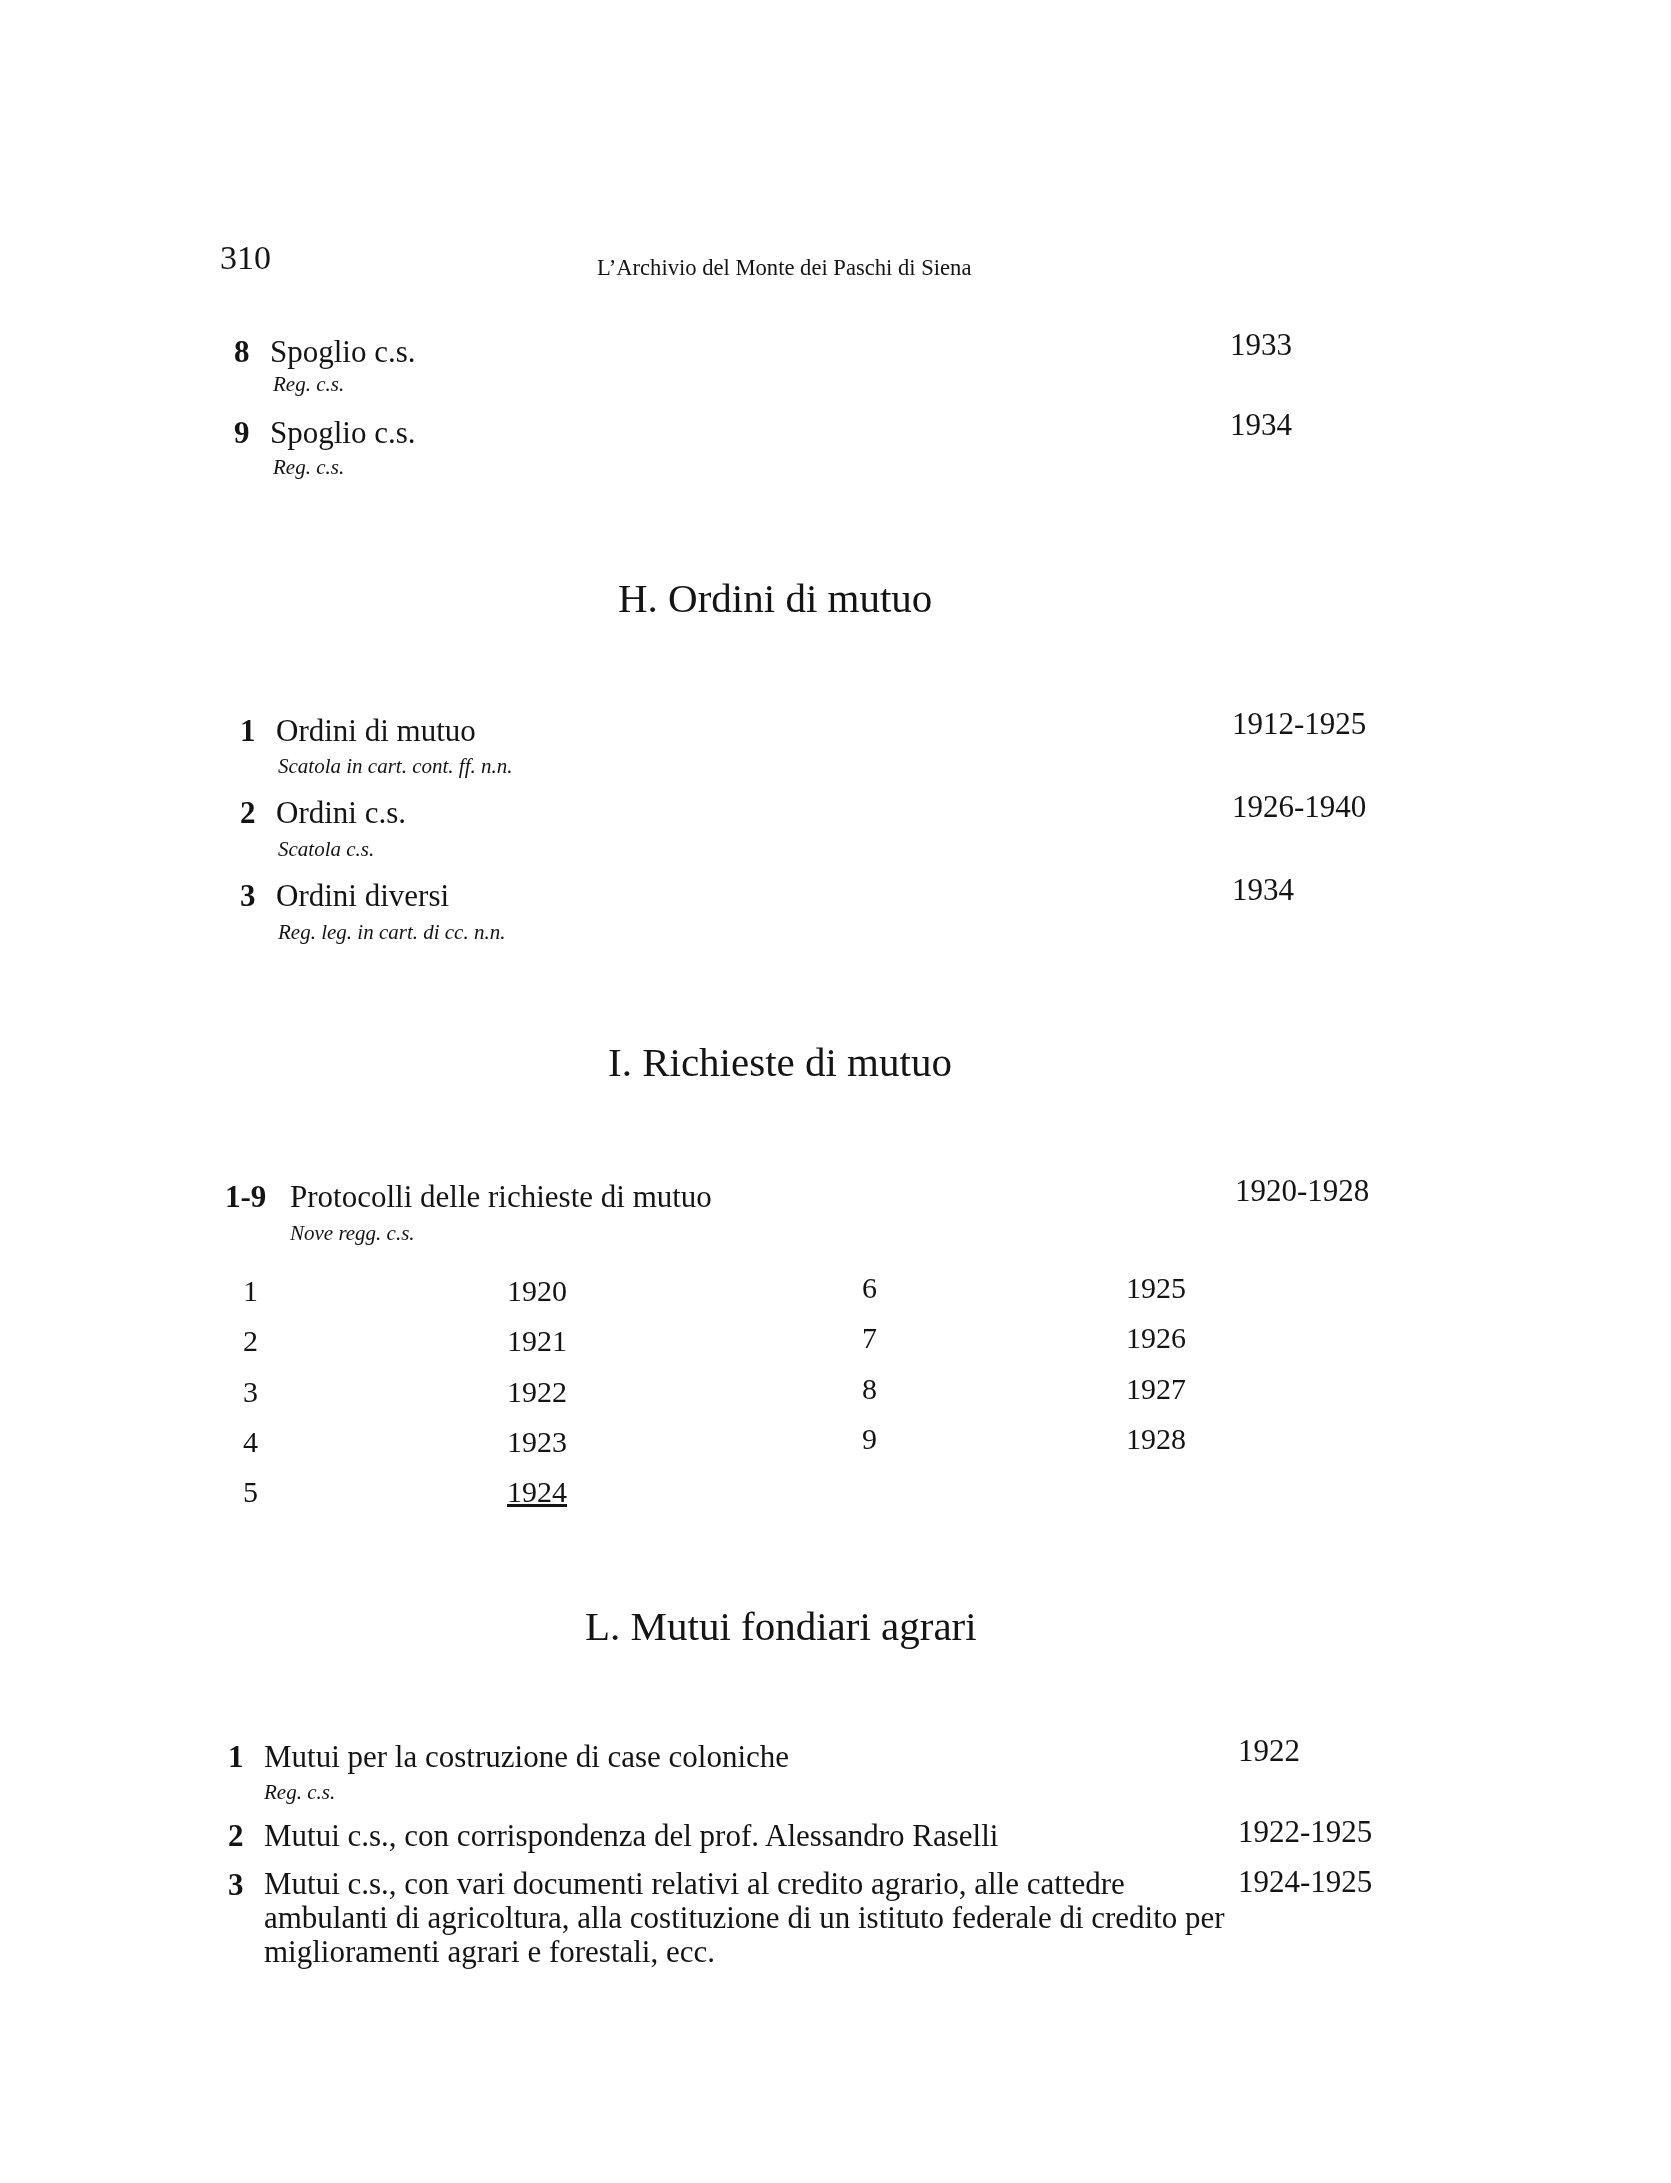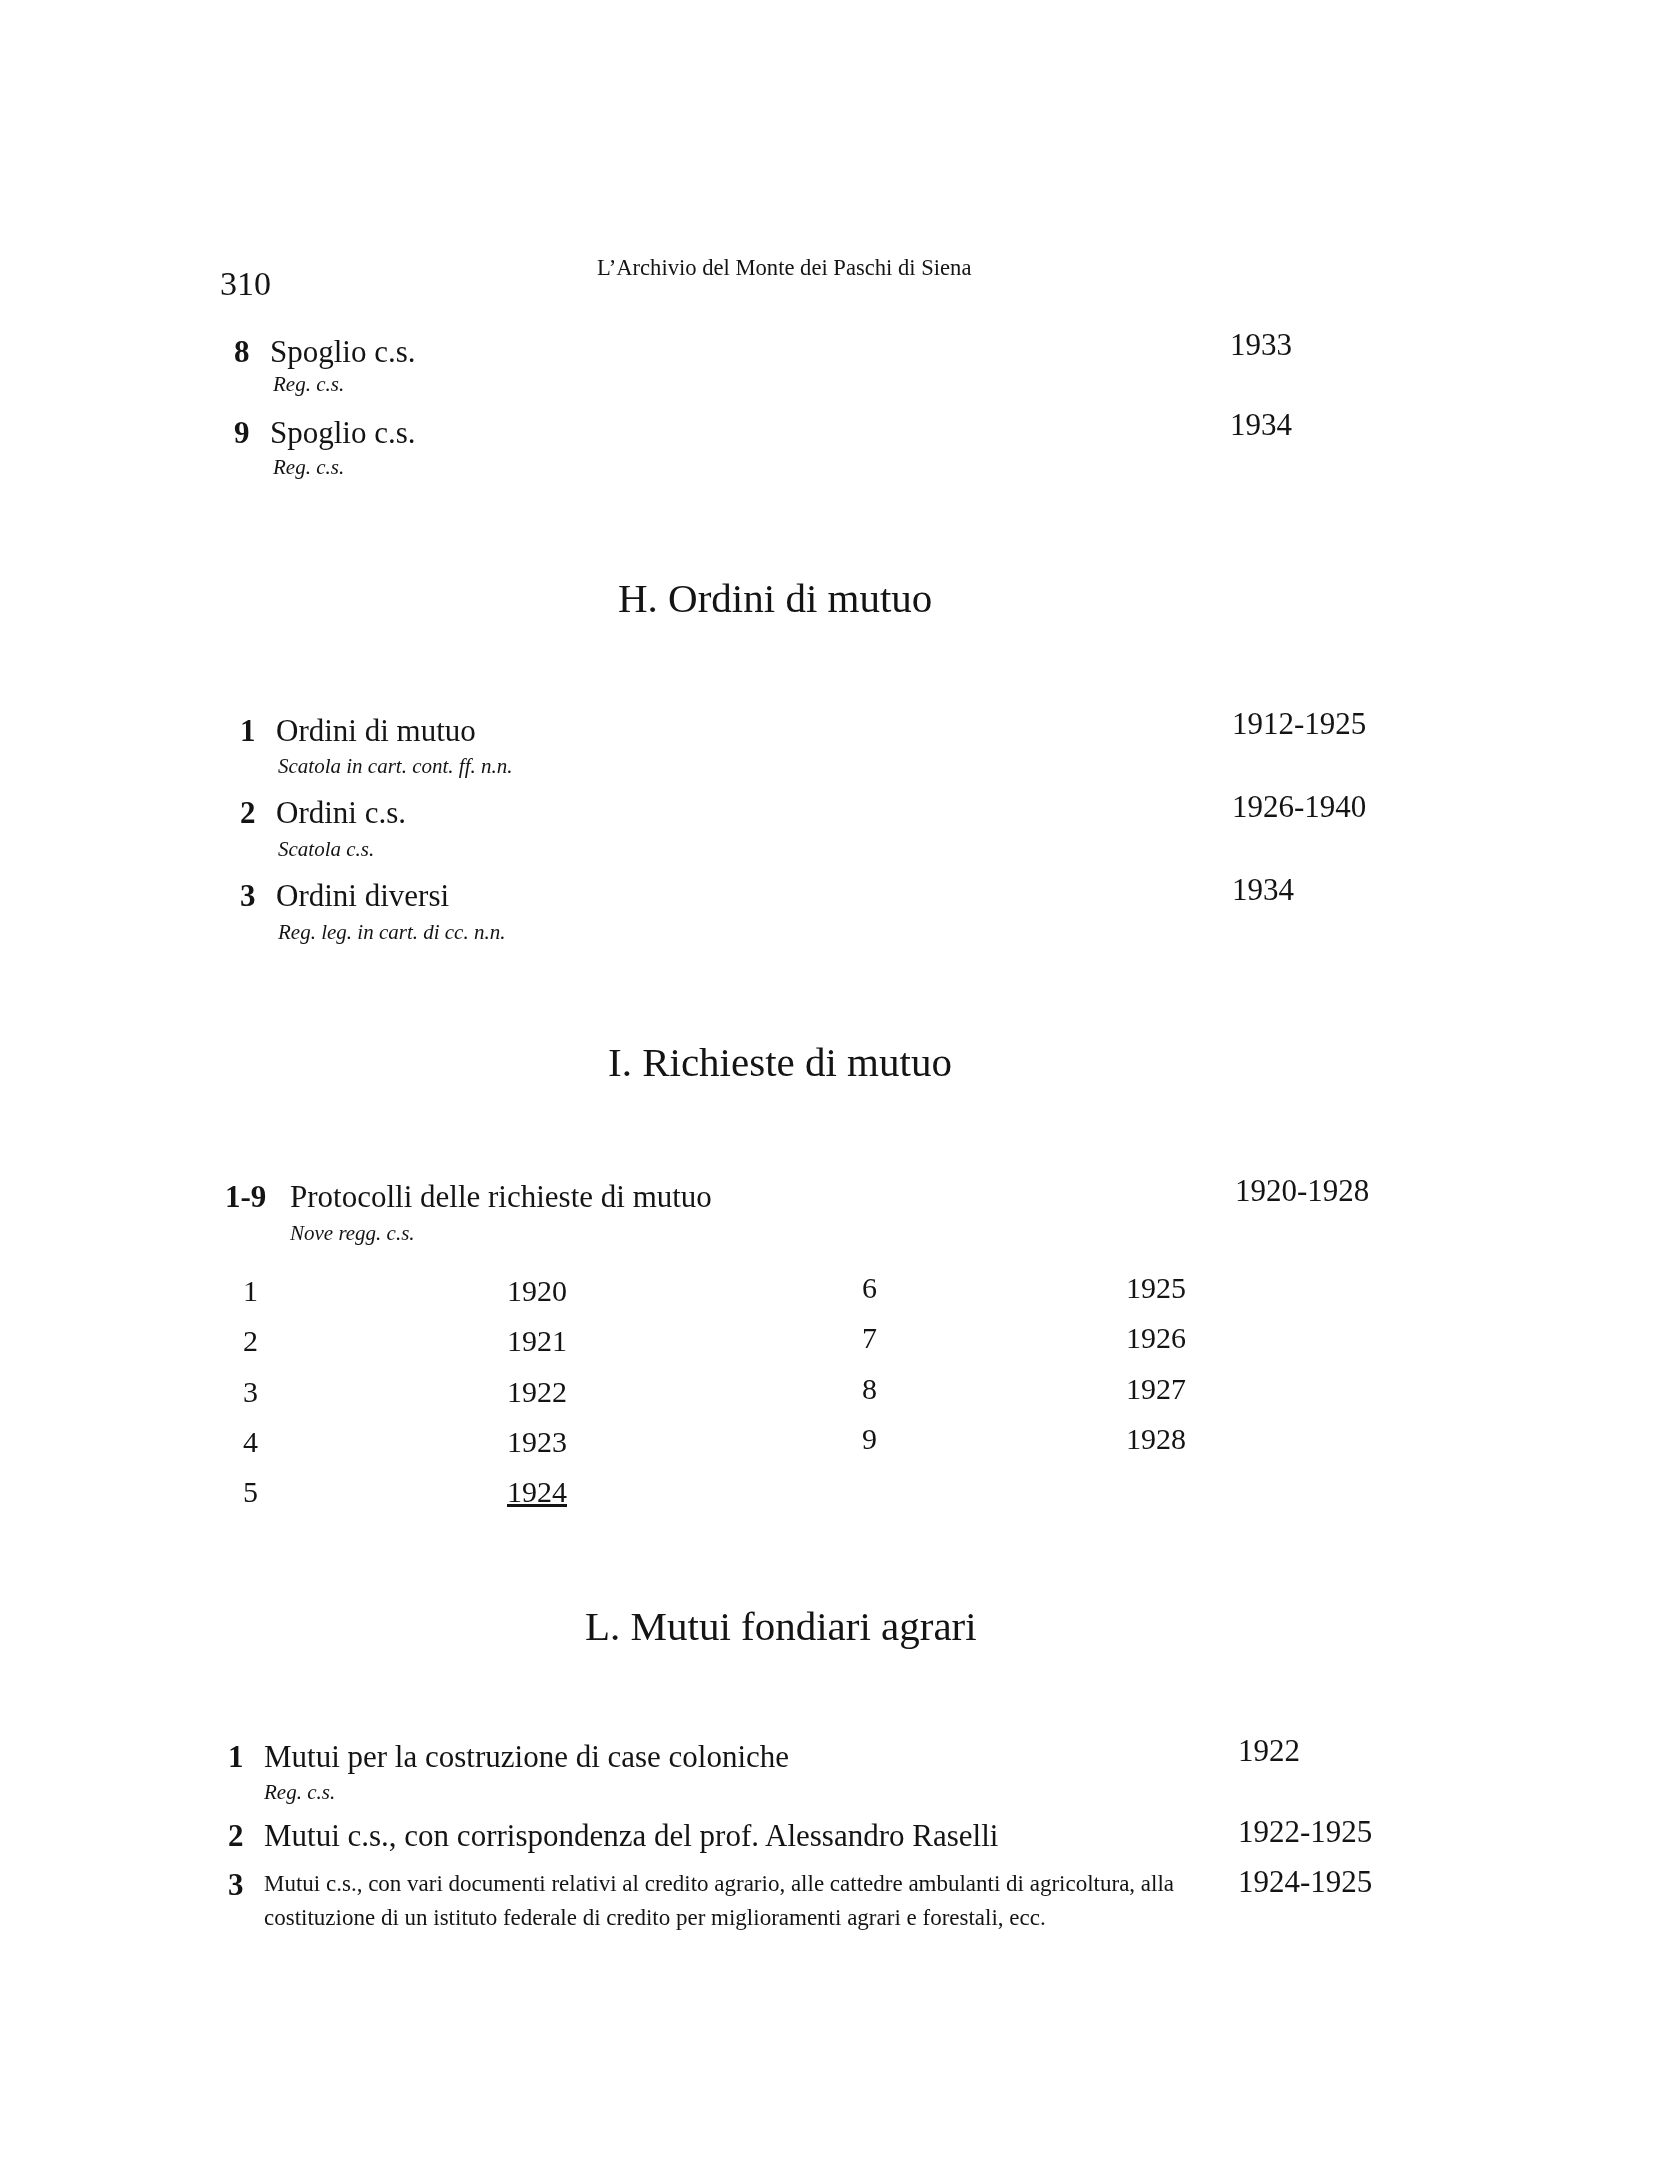--- a/index.html
+++ b/index.html
@@ -10,36 +10,36 @@
     body {
       width: 1672px;
       height: 2183px;
       position: relative;
       overflow: hidden;
       font-family: "Liberation Serif", "DejaVu Serif", serif;
       color: #141414;
     }
     .abs { position: absolute; white-space: nowrap; }
 
-    .page-number { font-size: 34px; left: 220px; top: 264px; line-height: 39px; }
+    .page-number { font-size: 34px; left: 220px; top: 238px; line-height: 39px; }
     .running-head { font-size: 22.6px; left: 597px; top: 254px; line-height: 28px; }
 
     .entry-num { font-weight: bold; font-size: 31px; line-height: 36px; }
     .entry-title { font-size: 31px; line-height: 36px; }
     .entry-desc { font-size: 21px; font-style: italic; line-height: 26.5px; }
     .entry-date { font-size: 31px; line-height: 36px; }
 
     .section-title { font-size: 41px; line-height: 47px; }
 
     .sub-num, .sub-year { font-size: 30px; line-height: 34px; }
 
     .wrap-title {
       white-space: normal;
       width: 967px;
-      font-size: 23px;
+      font-size: 31px;
       line-height: 34px;
     }
   </style>
 </head>
 <body>
 
 <div class="abs page-number">310</div>
 <div class="abs running-head">L’Archivio del Monte dei Paschi di Siena</div>
 
 <div>

